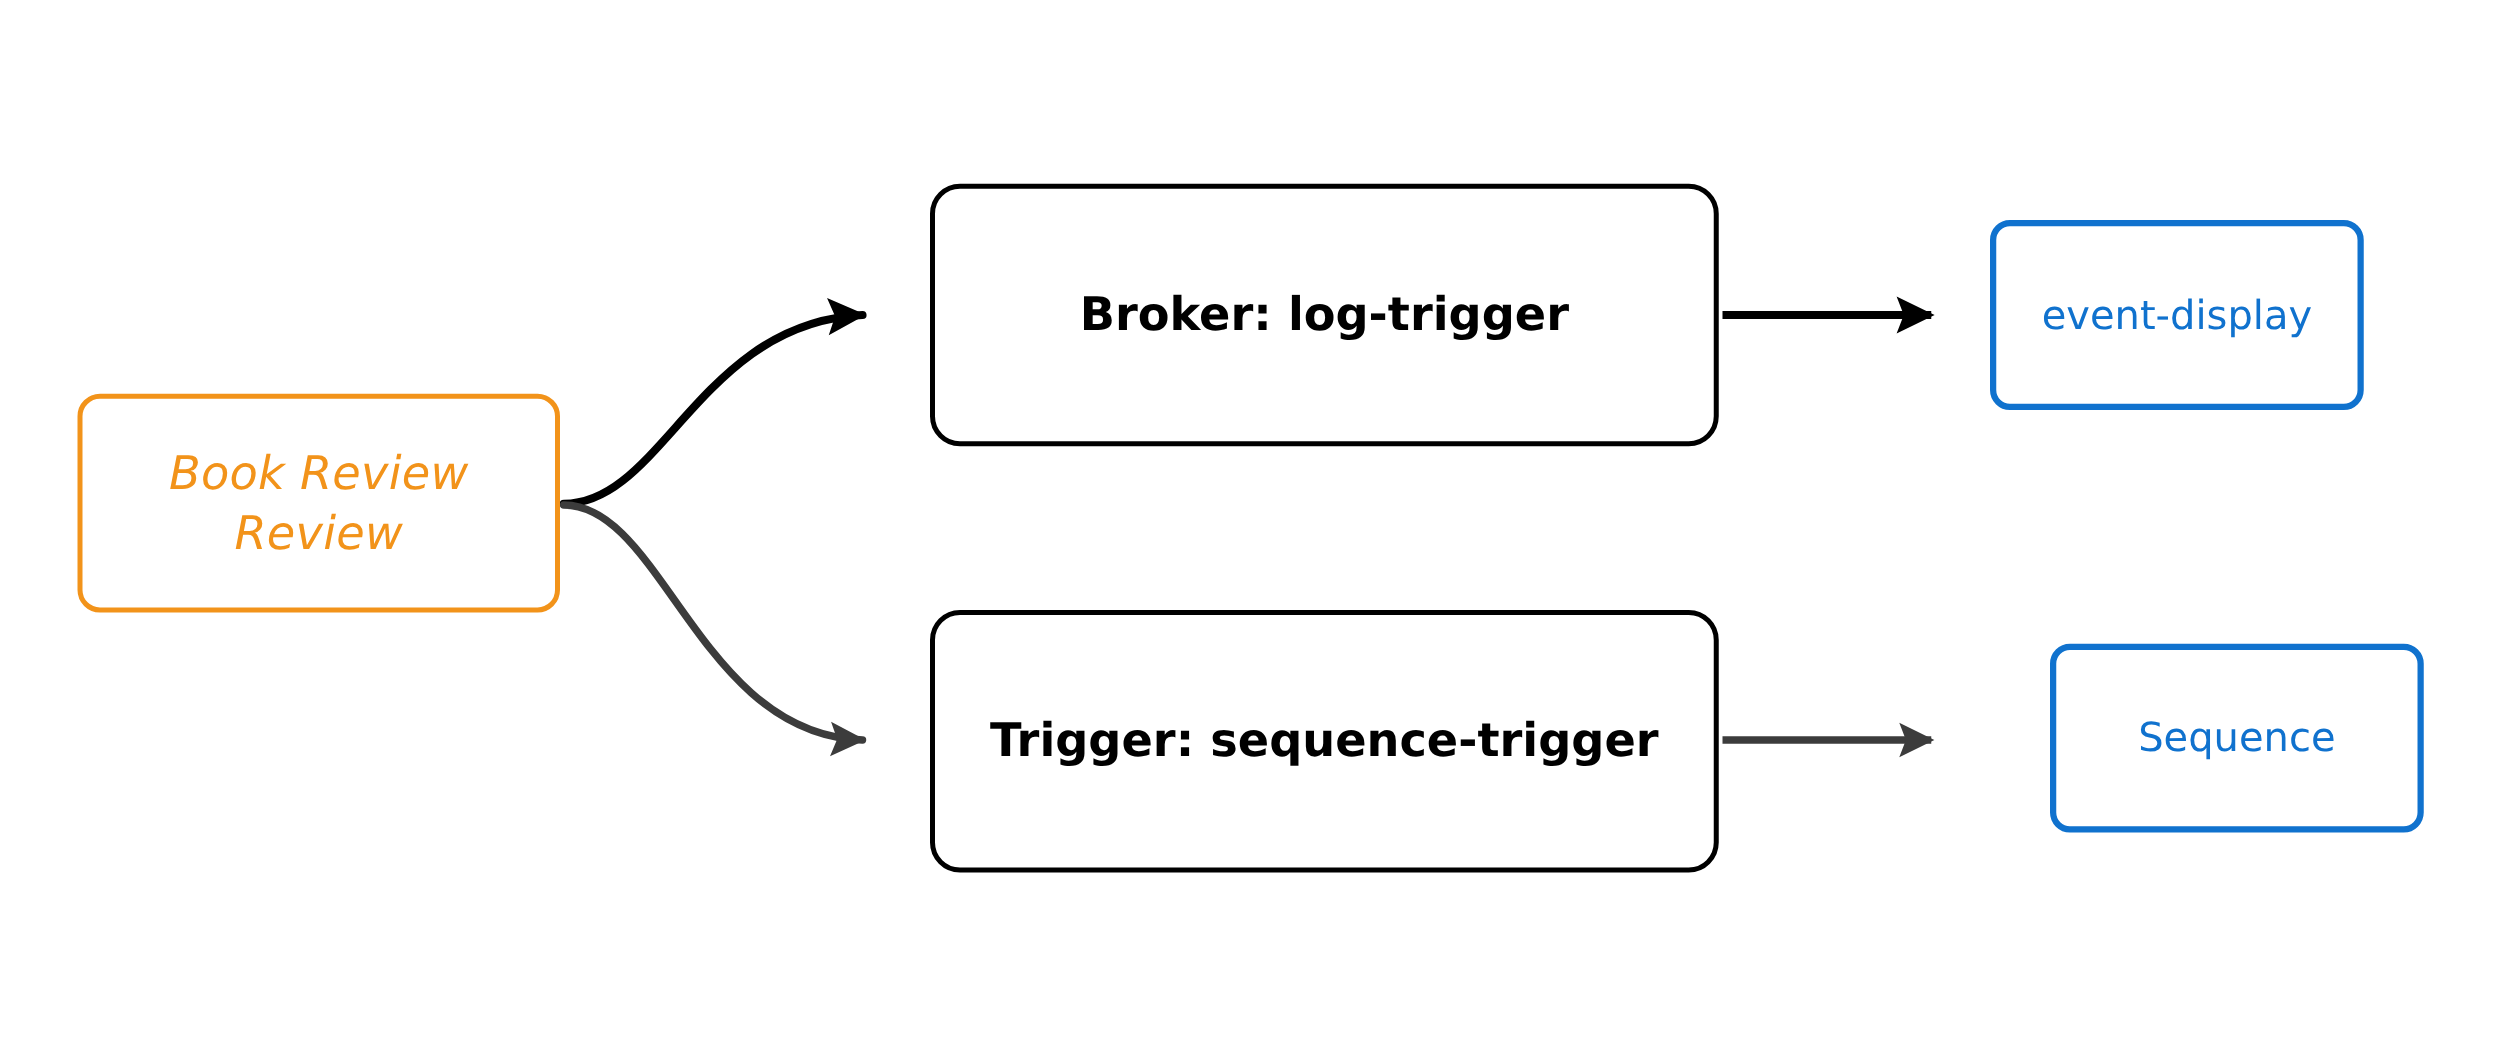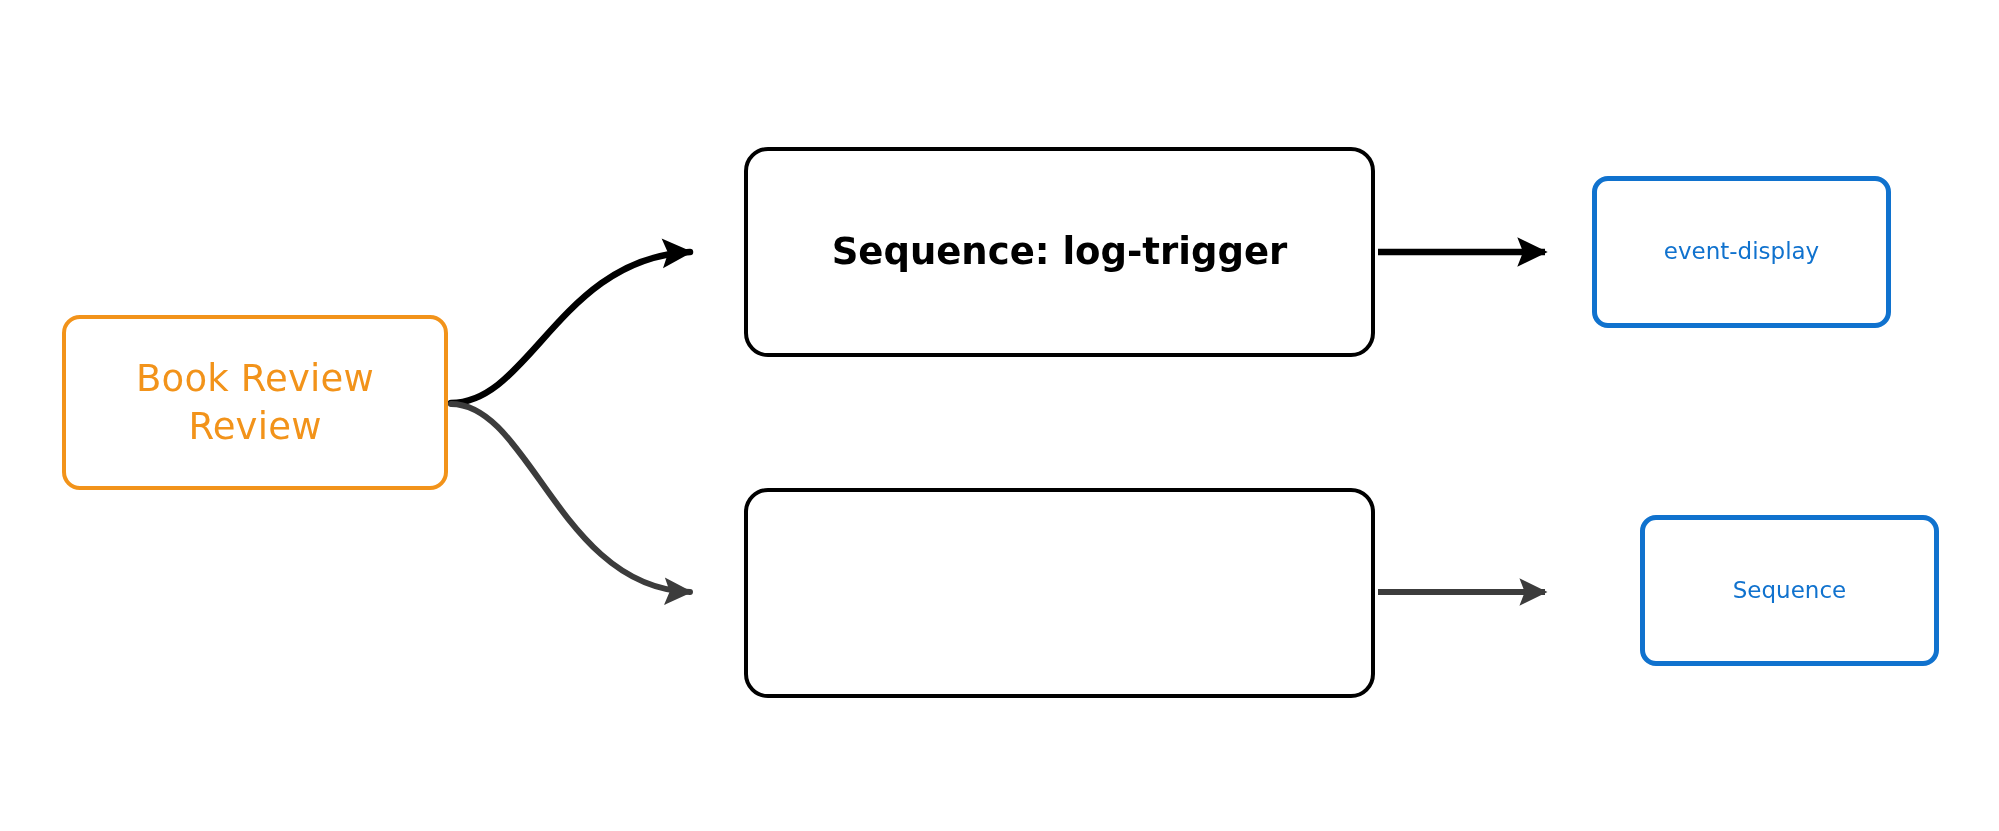--- a/index.html
+++ b/index.html
@@ -38,20 +38,21 @@
 
   
   .node-broker {
     left: 62px;
     top: 315px;
     width: 386px;
     height: 175px;
     border: 4px solid #F2931A;
     border-radius: 18px;
     color: #F2931A;
+    font-style: italic;
   }
   .node-broker .line {
     font-size: 37px;
     line-height: 1.28;
     letter-spacing: 0.2px;
     white-space: nowrap;
   }
 
   
   .node-trigger {
@@ -81,21 +82,21 @@
   .node-sink {
     left: 1592px;
     width: 299px;
     border: 5px solid #1072CE;
     border-radius: 16px;
     color: #1072CE;
   }
   .node-sink.s1 { top: 176px; height: 152px; }
   .node-sink.s2 { top: 515px; height: 151px; margin-left: 48px; }
   .node-sink .label {
-    font-size: 23px;
+    font-size: 32px;
     line-height: 1.2;
     white-space: nowrap;
     text-align: center;
   }
 </style>
 </head>
 <body>
 
 <div id="canvas">
 
@@ -117,24 +118,25 @@
 
     <path d="M 1378 592 L 1545 592" fill="none" stroke="#3C3C3C" stroke-width="6" stroke-linecap="butt" marker-end="url(#arrow-gray)"></path>
   </svg>
 
   <div class="node node-broker">
     <div class="line">Book Review</div>
     <div class="line">Review</div>
   </div>
 
   <div class="node node-trigger t1">
-    <div class="title">Sequence: log-trigger</div>
+    <div class="title">Broker: log-trigger</div>
   </div>
 
   <div class="node node-trigger t2">
+    <div class="title">Trigger: sequence-trigger</div>
   </div>
 
   <div class="node node-sink s1">
     <div class="label">event-display</div>
   </div>
 
   <div class="node node-sink s2">
     <div class="label">Sequence</div>
   </div>
 

